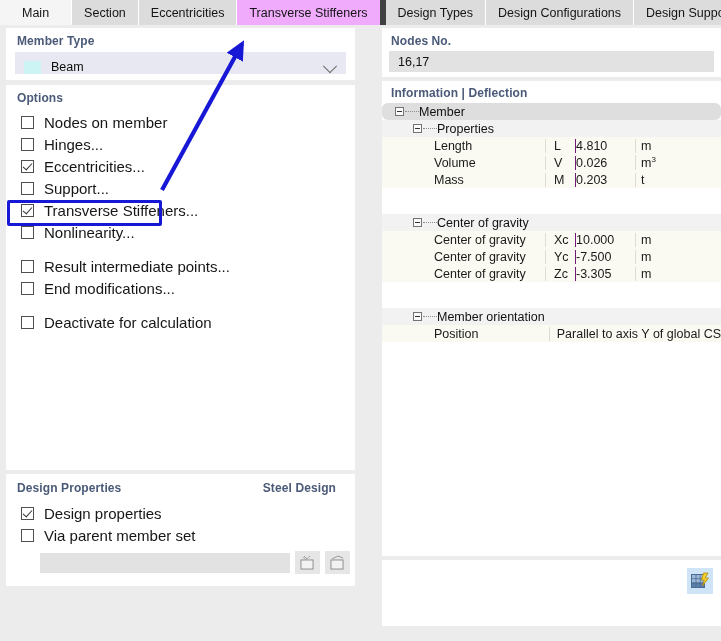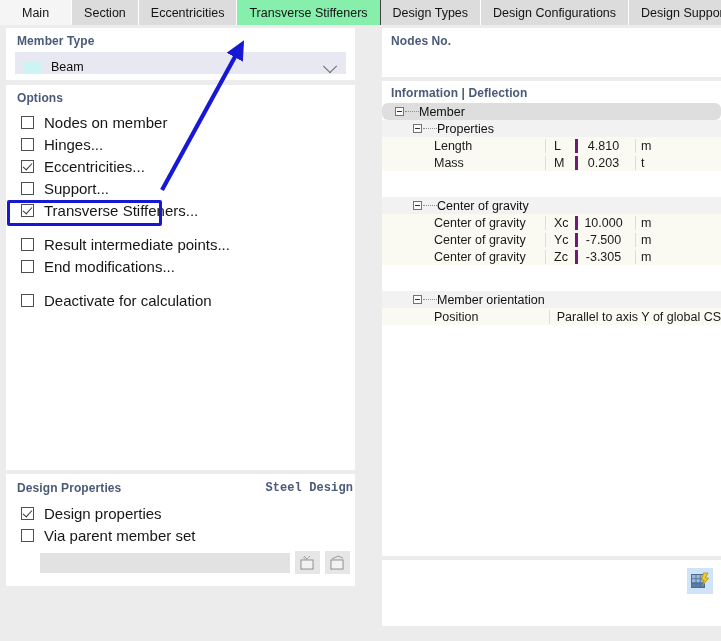--- a/index.html
+++ b/index.html
@@ -29,22 +29,22 @@
     color: #141414;
     background: #dcdcdc;
     border-right: 1px solid #ffffff;
     cursor: default;
     white-space: nowrap;
     height: 25px;
     box-sizing: border-box;
   }
   .tab.first { background: #f5f5f5; border-left: none; padding: 0 22px; align-items: center; }
   .tab.active {
-    background: #86efac;
-    border-right: 1px solid #404040;
+    background: #f0abfc;
+    border-right: 6px solid #404040;
   }
   .tab.last { border-right: none; padding-right: 14px; }
 
   
   .leftpane {
     position: absolute; left: 0; top: 25px; width: 360px; height: 604px;
     background: #ececec;
   }
   .splitter {
     position: absolute; left: 360px; top: 25px; width: 22px; height: 604px;
@@ -132,21 +132,21 @@
     border: 3px solid #1717d6;
     border-radius: 2px;
     box-sizing: border-box;
     pointer-events: none;
     z-index: 9;
   }
 
   
   #card-design { left: 6px; top: 449px; width: 349px; height: 112px; }
   #card-design .lbl-left { position: absolute; left: 11px; top: 7px; }
-  #card-design .lbl-right { position: absolute; right: 2px; top: 7px; font-family: Liberation Mono, monospace; }
+  #card-design .lbl-right { position: absolute; right: 19px; top: 7px; }
   #card-design .optlist { top: 28px; left: 12px; }
   .dp-input-row {
     position: absolute; left: 34px; top: 77px;
     display: flex; align-items: center;
   }
   .dp-input {
     width: 250px; height: 20px;
     background: #e2e2e2;
     border: none;
     box-sizing: border-box;
@@ -223,21 +223,21 @@
     border-left: 1px dotted #9a9a9a;
   }
 
   
   .leafcells {
     display: flex; align-items: center;
     width: 100%; height: 17px;
   }
   .c-name  { width: 163px; padding-left: 52px; box-sizing: border-box; white-space: nowrap;}
   .c-sym   { width: 30px; border-left: 1px solid #e0ddd0; padding-left: 8px; box-sizing: border-box;}
-  .c-val   { width: 60px; border-left: 3px solid #701a75; text-align: center; padding-right: 6px; box-sizing: border-box;}
+  .c-val   { width: 60px; border-left: 1px solid #701a75; text-align: left; padding-right: 6px; box-sizing: border-box;}
   .c-unit  { width: 29px; border-left: 1px solid #e0ddd0; padding-left: 5px; box-sizing: border-box;}
   .c-rest  { flex: 1; border-left: 1px solid #e0ddd0; }
   .c-wide  { flex: 1; border-left: 1px solid #e0ddd0; padding-left: 7px; box-sizing: border-box; white-space: nowrap;}
   .c-sym.empty { }
   sup { font-size: 8px; vertical-align: super; }
 
   .treetail {
     position: absolute; left: 0; top: 272px; width: 339px; height: 203px;
     background: #ffffff;
   }
@@ -310,20 +310,24 @@
         <span class="cb checked"></span>
         <span class="optlabel">Eccentricities...</span>
       </div>
       <div class="optrow">
         <span class="cb"></span>
         <span class="optlabel">Support...</span>
       </div>
       <div class="optrow">
         <span class="cb checked"></span>
         <span class="optlabel">Transverse Stiffeners...</span>
+      </div>
+      <div class="optrow">
+        <span class="cb"></span>
+        <span class="optlabel">Nonlinearity...</span>
       </div>
       <div class="optrow gap">
         <span class="cb"></span>
         <span class="optlabel">Result intermediate points...</span>
       </div>
       <div class="optrow">
         <span class="cb"></span>
         <span class="optlabel">End modifications...</span>
       </div>
       <div class="optrow gap">
@@ -367,20 +371,21 @@
     </div>
   </div>
 </div>
 
 <div class="splitter"></div>
 
 <div class="rightpane">
 
   <div class="card" id="card-nodes">
     <div class="grouplabel">Nodes No.</div>
+    <div class="readonlybox">16,17</div>
   </div>
 
   <div class="card" id="card-info">
     <div class="grouplabel">Information | Deflection</div>
 
     <div class="tree">
       <div class="vline"></div>
 
       <div class="trow lvl1" style="padding-left:13px;border-radius:6px;">
         <span class="expander"></span>
@@ -392,20 +397,29 @@
         <span class="expander"></span>
         <span class="dots"></span>
         <span class="tlabel">Properties</span>
       </div>
       <div class="trow leaf">
         <span class="leafcells">
           <span class="c-name"><span>Length</span></span>
           <span class="c-sym">L</span>
           <span class="c-val">4.810</span>
           <span class="c-unit"><span>m</span></span>
+          <span class="c-rest"></span>
+        </span>
+      </div>
+      <div class="trow leaf">
+        <span class="leafcells">
+          <span class="c-name"><span>Volume</span></span>
+          <span class="c-sym">V</span>
+          <span class="c-val">0.026</span>
+          <span class="c-unit"><span>m</span><sup>3</sup></span>
           <span class="c-rest"></span>
         </span>
       </div>
       <div class="trow leaf">
         <span class="leafcells">
           <span class="c-name"><span>Mass</span></span>
           <span class="c-sym">M</span>
           <span class="c-val">0.203</span>
           <span class="c-unit"><span>t</span></span>
           <span class="c-rest"></span>

